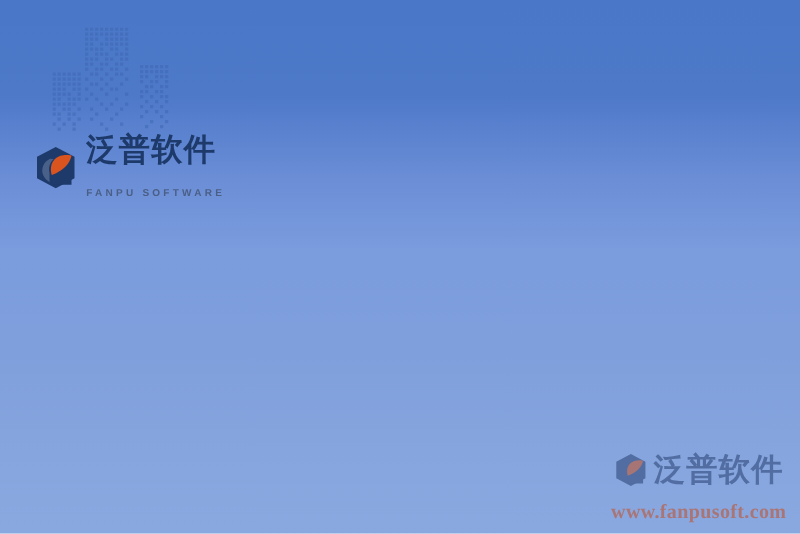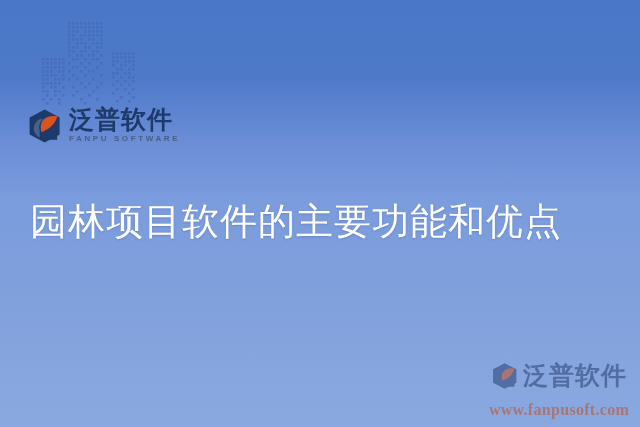--- a/index.html
+++ b/index.html
@@ -68,21 +68,21 @@
     letter-spacing: 1px;
     white-space: nowrap;
   }
   #brand-en {
     font-family: "Liberation Sans", sans-serif;
     font-size: 8px;
     line-height: 10px;
     font-weight: 700;
     color: #4b5f86;
     letter-spacing: 2.6px;
-    margin-top: 2px;
+    margin-top: 18px;
     white-space: nowrap;
   }
 
   
   #headline {
     position: absolute;
     left: 30px;
     top: 200px;
     font-family: "DejaVu Sans", "Liberation Sans", sans-serif;
     font-size: 37px;
@@ -365,21 +365,20 @@
         <path d="M13.0 11.0 C7.6 13.6 5.6 19.5 7.6 24.2 C9.2 27.9 12.6 29.6 12.6 29.6
                  L12.6 22.2 C11.4 18.0 13.0 13.8 16.0 11.2 Z" fill="#e9eef6" opacity="0.22"></path>
       </svg>
     </div>
     <div id="brand-words">
       <div id="brand-cn">泛普软件</div>
       <div id="brand-en">FANPU SOFTWARE</div>
     </div>
   </div>
 
-  <div id="headline">园林项目软件的主要功能和优点</div>
 
   <div id="watermark">
     <div id="wm-row">
       <div id="wm-mark">
         <svg width="28" height="28" viewBox="0 0 36 36" xmlns="http://www.w3.org/2000/svg">
           <path d="M17.6 1.5 L32.6 9.4 L32.6 26.6 L17.6 34.5 L2.6 26.6 L2.6 9.4 Z" fill="#2b4577"></path>
           <path d="M30.2 8.5 C30.2 8.5 21.5 6.4 16.6 11.6 C11.8 16.7 14.4 24.0 14.4 24.0
                    C14.4 24.0 20.4 22.0 24.6 18.0 C29.3 13.5 30.2 8.5 30.2 8.5 Z" fill="#c0522a"></path>
           <path d="M14.4 24.0 L14.4 31.8 L30.2 31.8 L30.2 24.0 Z" fill="#2b4577"></path>
         </svg>

